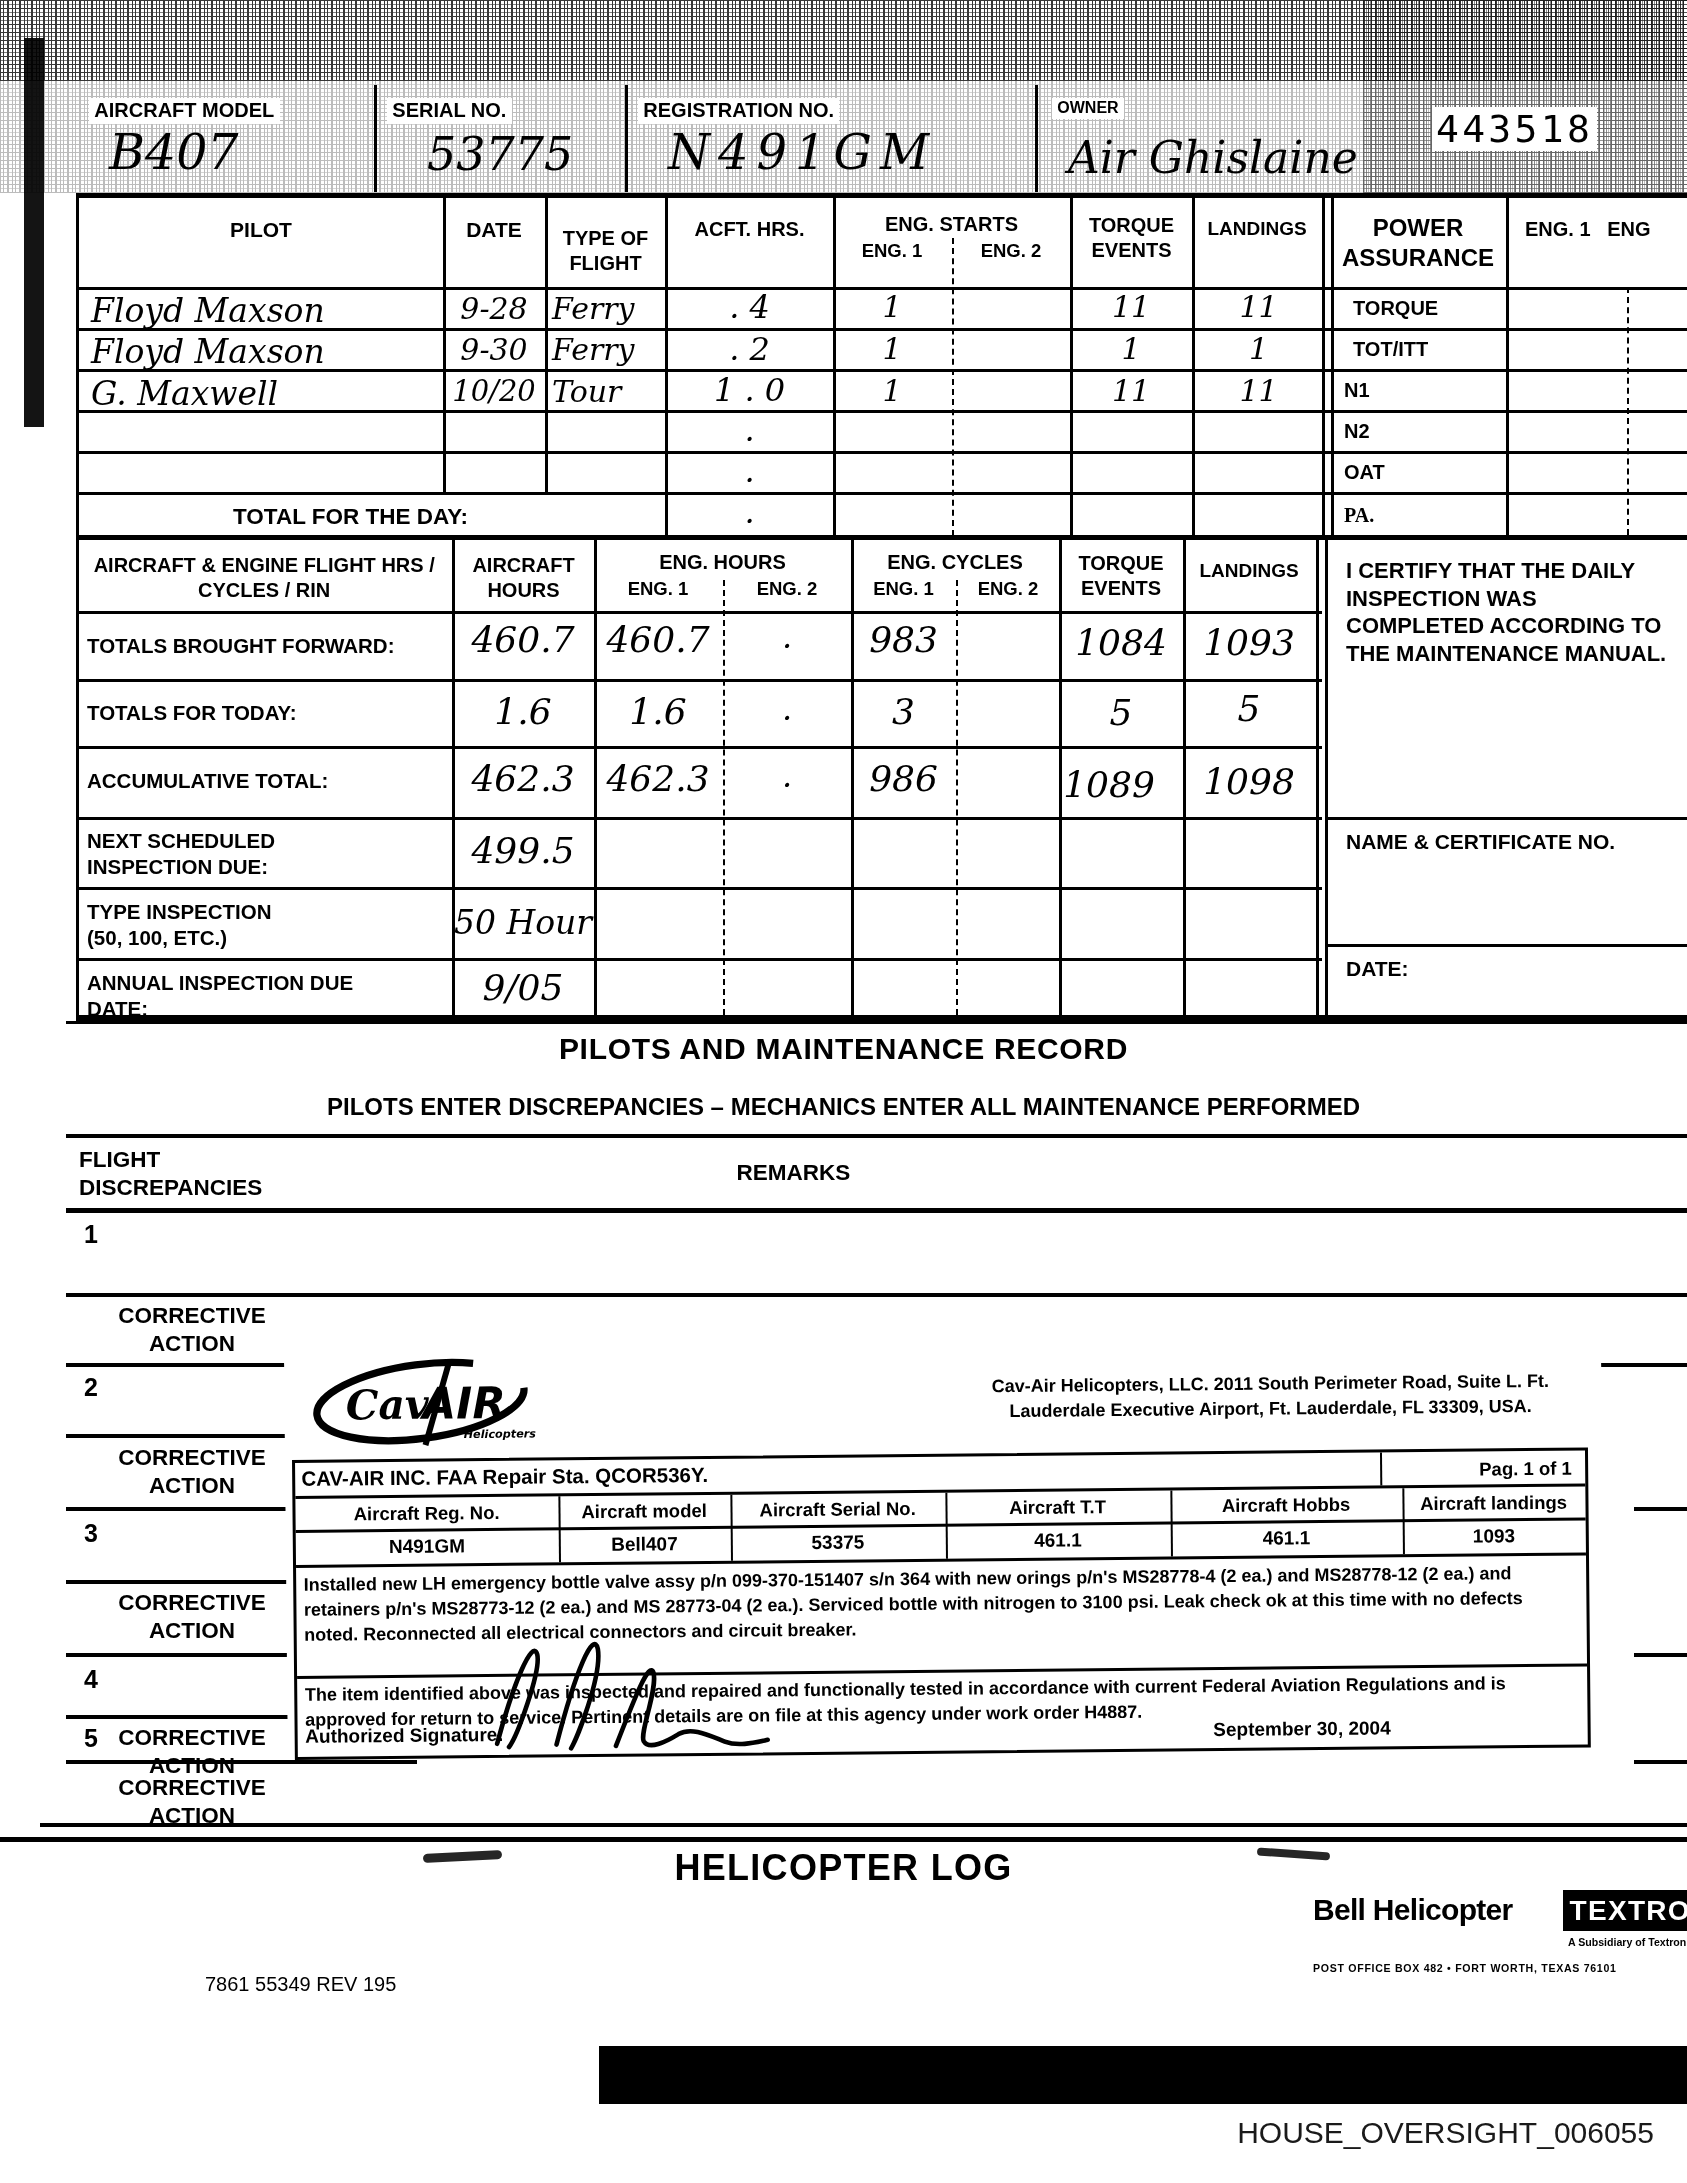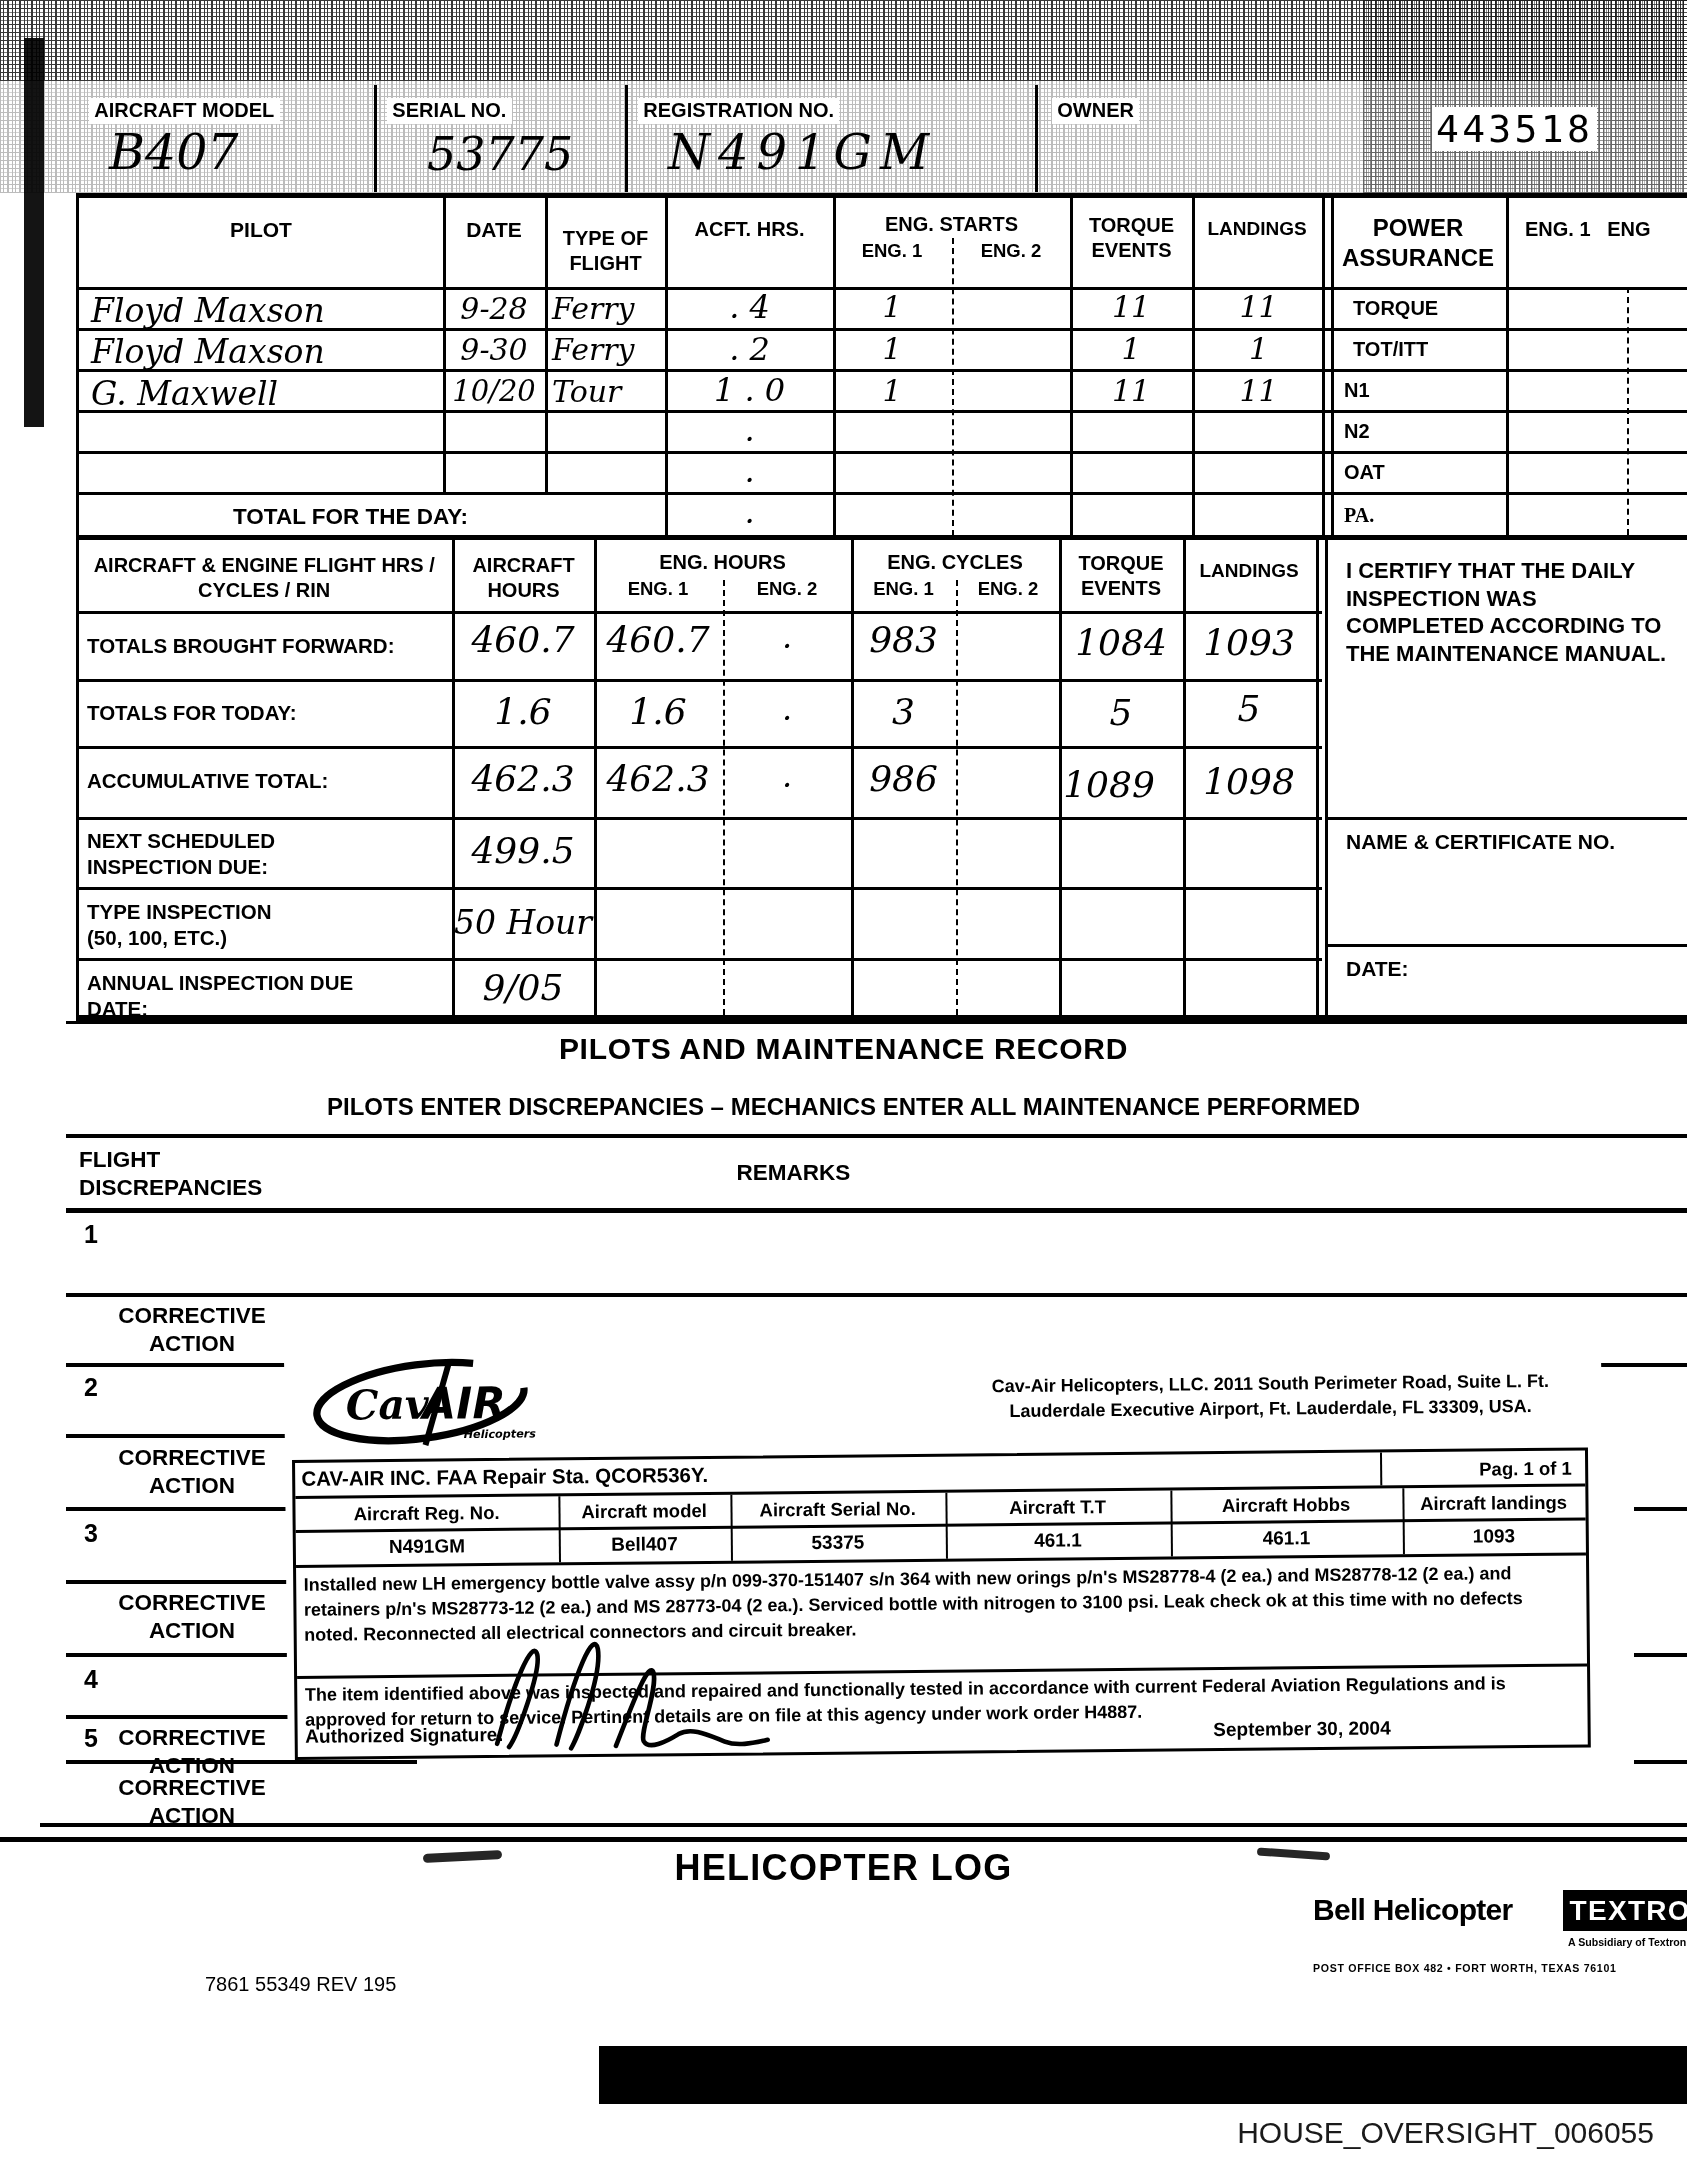--- a/index.html
+++ b/index.html
@@ -34,21 +34,22 @@
   <div class="vl" style="left:374px;top:85px;width:2.6px;height:107px;"></div>
 
   <div class="abs chip b" style="left:387px;top:98px;font-size:20px;">SERIAL NO.</div>
   <div class="abs hw" style="left:427px;top:127px;font-size:46px;">53775</div>
   <div class="vl" style="left:625px;top:85px;width:2.6px;height:107px;"></div>
 
   <div class="abs chip b" style="left:638px;top:98px;font-size:20px;">REGISTRATION NO.</div>
   <div class="abs hw" style="left:668px;top:124px;font-size:48px;letter-spacing:8px;">N491GM</div>
   <div class="vl" style="left:1035px;top:85px;width:2.6px;height:107px;"></div>
 
-  <div class="abs chip b" style="left:1052px;top:98px;font-size:20px;">OWNER</div>
+  <div class="abs chip b" style="left:1052px;top:98px;font-size:16px;">OWNER</div>
+  <div class="abs hw" style="left:1068px;top:132px;font-size:44px;">Air Ghislaine</div>
 
   <div class="abs" style="left:1432px;top:107px;font-size:38px;font-family:'DejaVu Sans Mono',monospace;letter-spacing:3.3px;background:#fff;padding:0 4px;">443518</div>
 
   <div class="abs" style="left:76px;top:193px;width:1611px;height:337px;border-top:5.3px solid #000;border-left:3.3px solid #000;border-bottom:5.3px solid #000;">
 
     <div class="hl" style="left:0;top:89px;width:1611px;height:3.3px;"></div>
     <div class="hl" style="left:0;top:130px;width:1611px;height:2.6px;"></div>
     <div class="hl" style="left:0;top:171px;width:1611px;height:2.6px;"></div>
     <div class="hl" style="left:0;top:212px;width:1611px;height:2.6px;"></div>
     <div class="hl" style="left:0;top:253px;width:1611px;height:2.6px;"></div>

